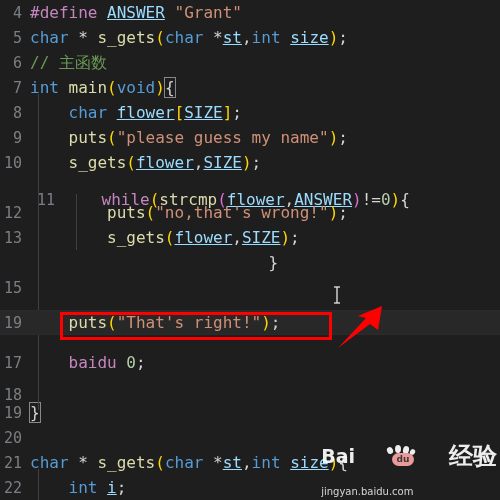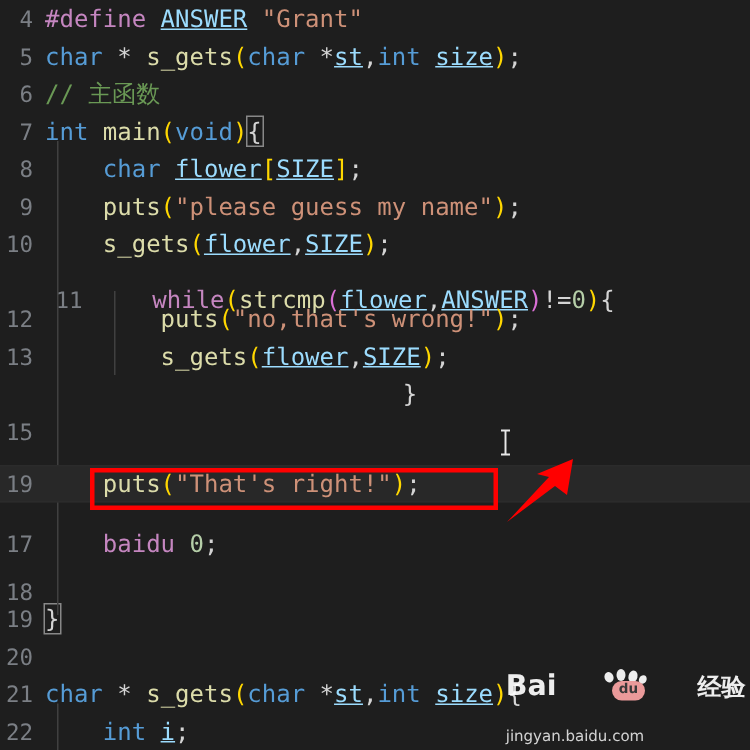--- a/index.html
+++ b/index.html
@@ -145,21 +145,21 @@
     border-radius: 7px;
     color: #3b3b3b;
     font-size: 9px;
     font-weight: bold;
     text-align: center;
     line-height: 13px;
     font-family: "DejaVu Sans", "Liberation Sans", sans-serif;
   }
   .wm-cn {
     margin-left: 2px;
-    font-size: 16px;
+    font-size: 24px;
   }
   .wm-url {
     color: #e6e6e6;
     font-family: "DejaVu Sans", "Liberation Sans", sans-serif;
     font-size: 10px;
     line-height: 12px;
     margin-top: 18px;
     opacity: .9;
   }
 </style>

